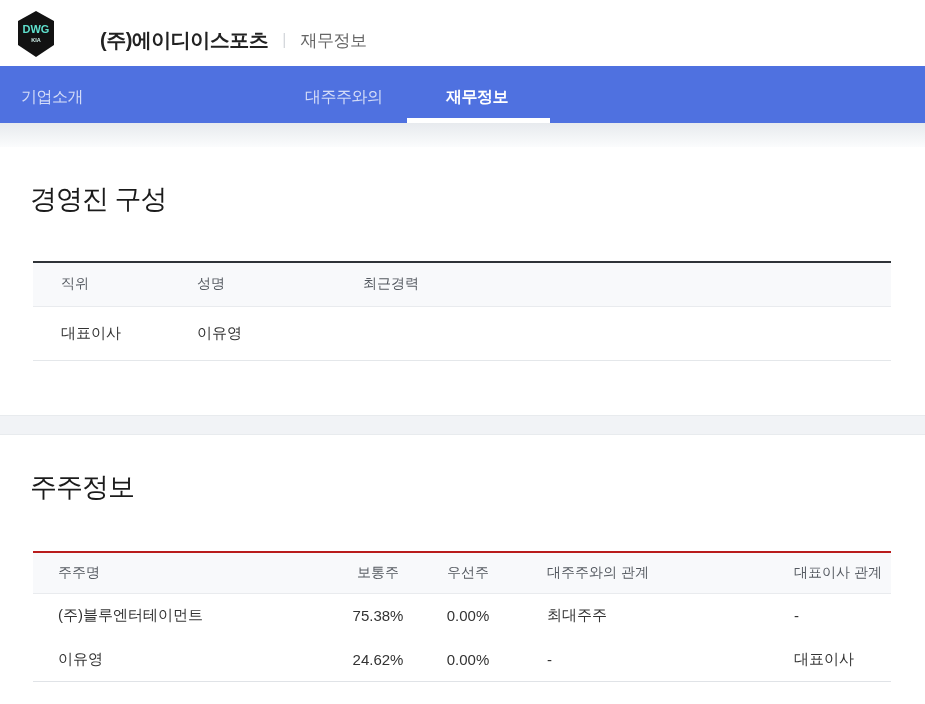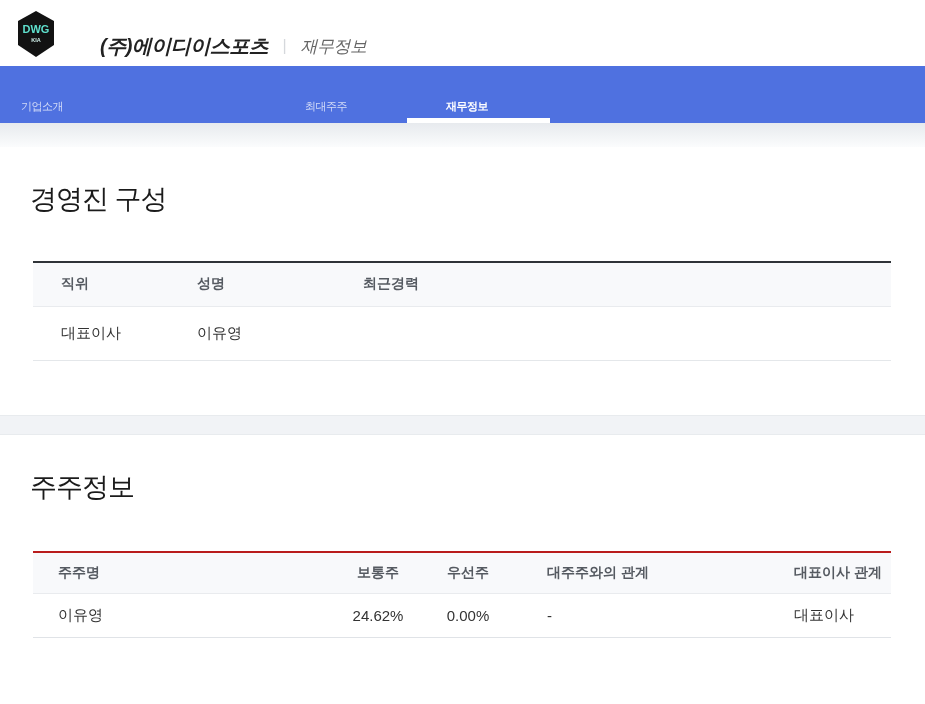--- a/index.html
+++ b/index.html
@@ -2,48 +2,48 @@
 <html><head>
 <meta charset="utf-8">
 <style>
   * { margin:0; padding:0; box-sizing:border-box; }
   html,body { width:925px; height:704px; background:#ffffff;
     font-family:"Liberation Sans","DejaVu Sans",sans-serif; overflow:hidden; }
 
   
   .header { position:relative; height:66px; background:#fff;padding-left:18px; }
   .logo { position:absolute; left:17px; top:11px; width:38px; height:46px; }
-  .title-wrap { position:absolute; left:100px; top:16px; height:60px;
-    display:flex; align-items:center;font-style:italic; }
+  .title-wrap { position:absolute; left:100px; top:10px; height:60px;
+    display:flex; align-items:center; }
   .company-name { font-size:20px; font-weight:700; color:#222; letter-spacing:-0.5px; }
   .title-divider { color:#d5d8dc; font-size:16px; margin:0 14px; font-weight:400; }
   .page-label { font-size:17px; color:#666; letter-spacing:-0.5px; }
 
   
   .nav { position:relative; height:57px; background:#4F71E0; }
-  .tab { position:absolute; top:12px; height:57px; line-height:57px;
-    font-size:11px; color:rgba(255,255,255,0.75); cursor:pointer;
+  .tab { position:absolute; top:2px; height:57px; line-height:57px;
+    font-size:16px; color:rgba(255,255,255,0.75); cursor:pointer;
     letter-spacing:-0.5px; white-space:nowrap; }
   .tab-1 { left:21px; }
   .tab-2 { left:159px; }
   .tab-3 { left:305px; }
   .tab-4 { left:446px; }
   .tab.active { color:#ffffff; font-weight:700; }
   .tab-underline { position:absolute; left:407px; bottom:0; width:143px;
     height:5px; background:#ffffff; }
   .nav-shadow { height:24px;
     background:linear-gradient(180deg,#e7eaee 0%,#f2f4f6 55%,#fbfcfd 100%); }
 
   
   .section-title { margin:38px 4px 0 30px; font-size:27px; line-height:28px;
     font-weight:400; color:#1b1b1b; letter-spacing:-1px; }
 
   table { border-collapse:collapse; table-layout:fixed;
     margin-left:33px; width:858px; }
-  th { font-weight:700; font-size:14px; color:#555a61; text-align:left;
+  th { font-weight:400; font-size:14px; color:#555a61; text-align:left;
     background:#f8f9fb; }
   td { font-size:15px; color:#333;margin-top:15px; }
   th, td { vertical-align:middle; white-space:nowrap; overflow:hidden; }
 
   .tbl-management { margin-top:48px; border-top:2px solid #2f3338; }
   .tbl-management th { height:44px; border-bottom:1px solid #e9ebee; }
   .tbl-management td { height:54px; border-bottom:1px solid #e4e7ea; }
   .tbl-management .c1 { padding-left:28px; }
 
   .section-band { height:20px; margin-top:54px; background:#f1f3f6;
@@ -68,21 +68,21 @@
   </svg>
   <div class="title-wrap">
     <span class="company-name">(주)에이디이스포츠</span>
     <span class="title-divider">|</span>
     <span class="page-label">재무정보</span>
   </div>
 </div>
 
 <div class="nav">
   <span class="tab tab-1">기업소개</span>
-  <span class="tab tab-3">최대주주</span>
+  <span class="tab tab-3">대주주와의</span>
   <span class="tab tab-4 active">재무정보</span>
   <div class="tab-underline"></div>
 </div>
 <div class="nav-shadow"></div>
 
 <div class="section-title">경영진 구성</div>
 
 <table class="tbl-management">
   <colgroup>
       <col style="width:164px">
@@ -120,20 +120,27 @@
   <thead>
     <tr>
       <th class="c1">주주명</th>
       <th class="num">보통주</th>
       <th class="num">우선주</th>
       <th class="c4">대주주와의 관계</th>
       <th class="c5">대표이사 관계</th>
     </tr>
   </thead>
   <tbody>
+    <tr>
+      <td class="c1">(주)블루엔터테이먼트</td>
+      <td class="num">75.38%</td>
+      <td class="num">0.00%</td>
+      <td class="c4">최대주주</td>
+      <td class="c5">-</td>
+    </tr>
     <tr class="last">
       <td class="c1">이유영</td>
       <td class="num">24.62%</td>
       <td class="num">0.00%</td>
       <td class="c4">-</td>
       <td class="c5">대표이사</td>
     </tr>
   </tbody>
 </table>
 

